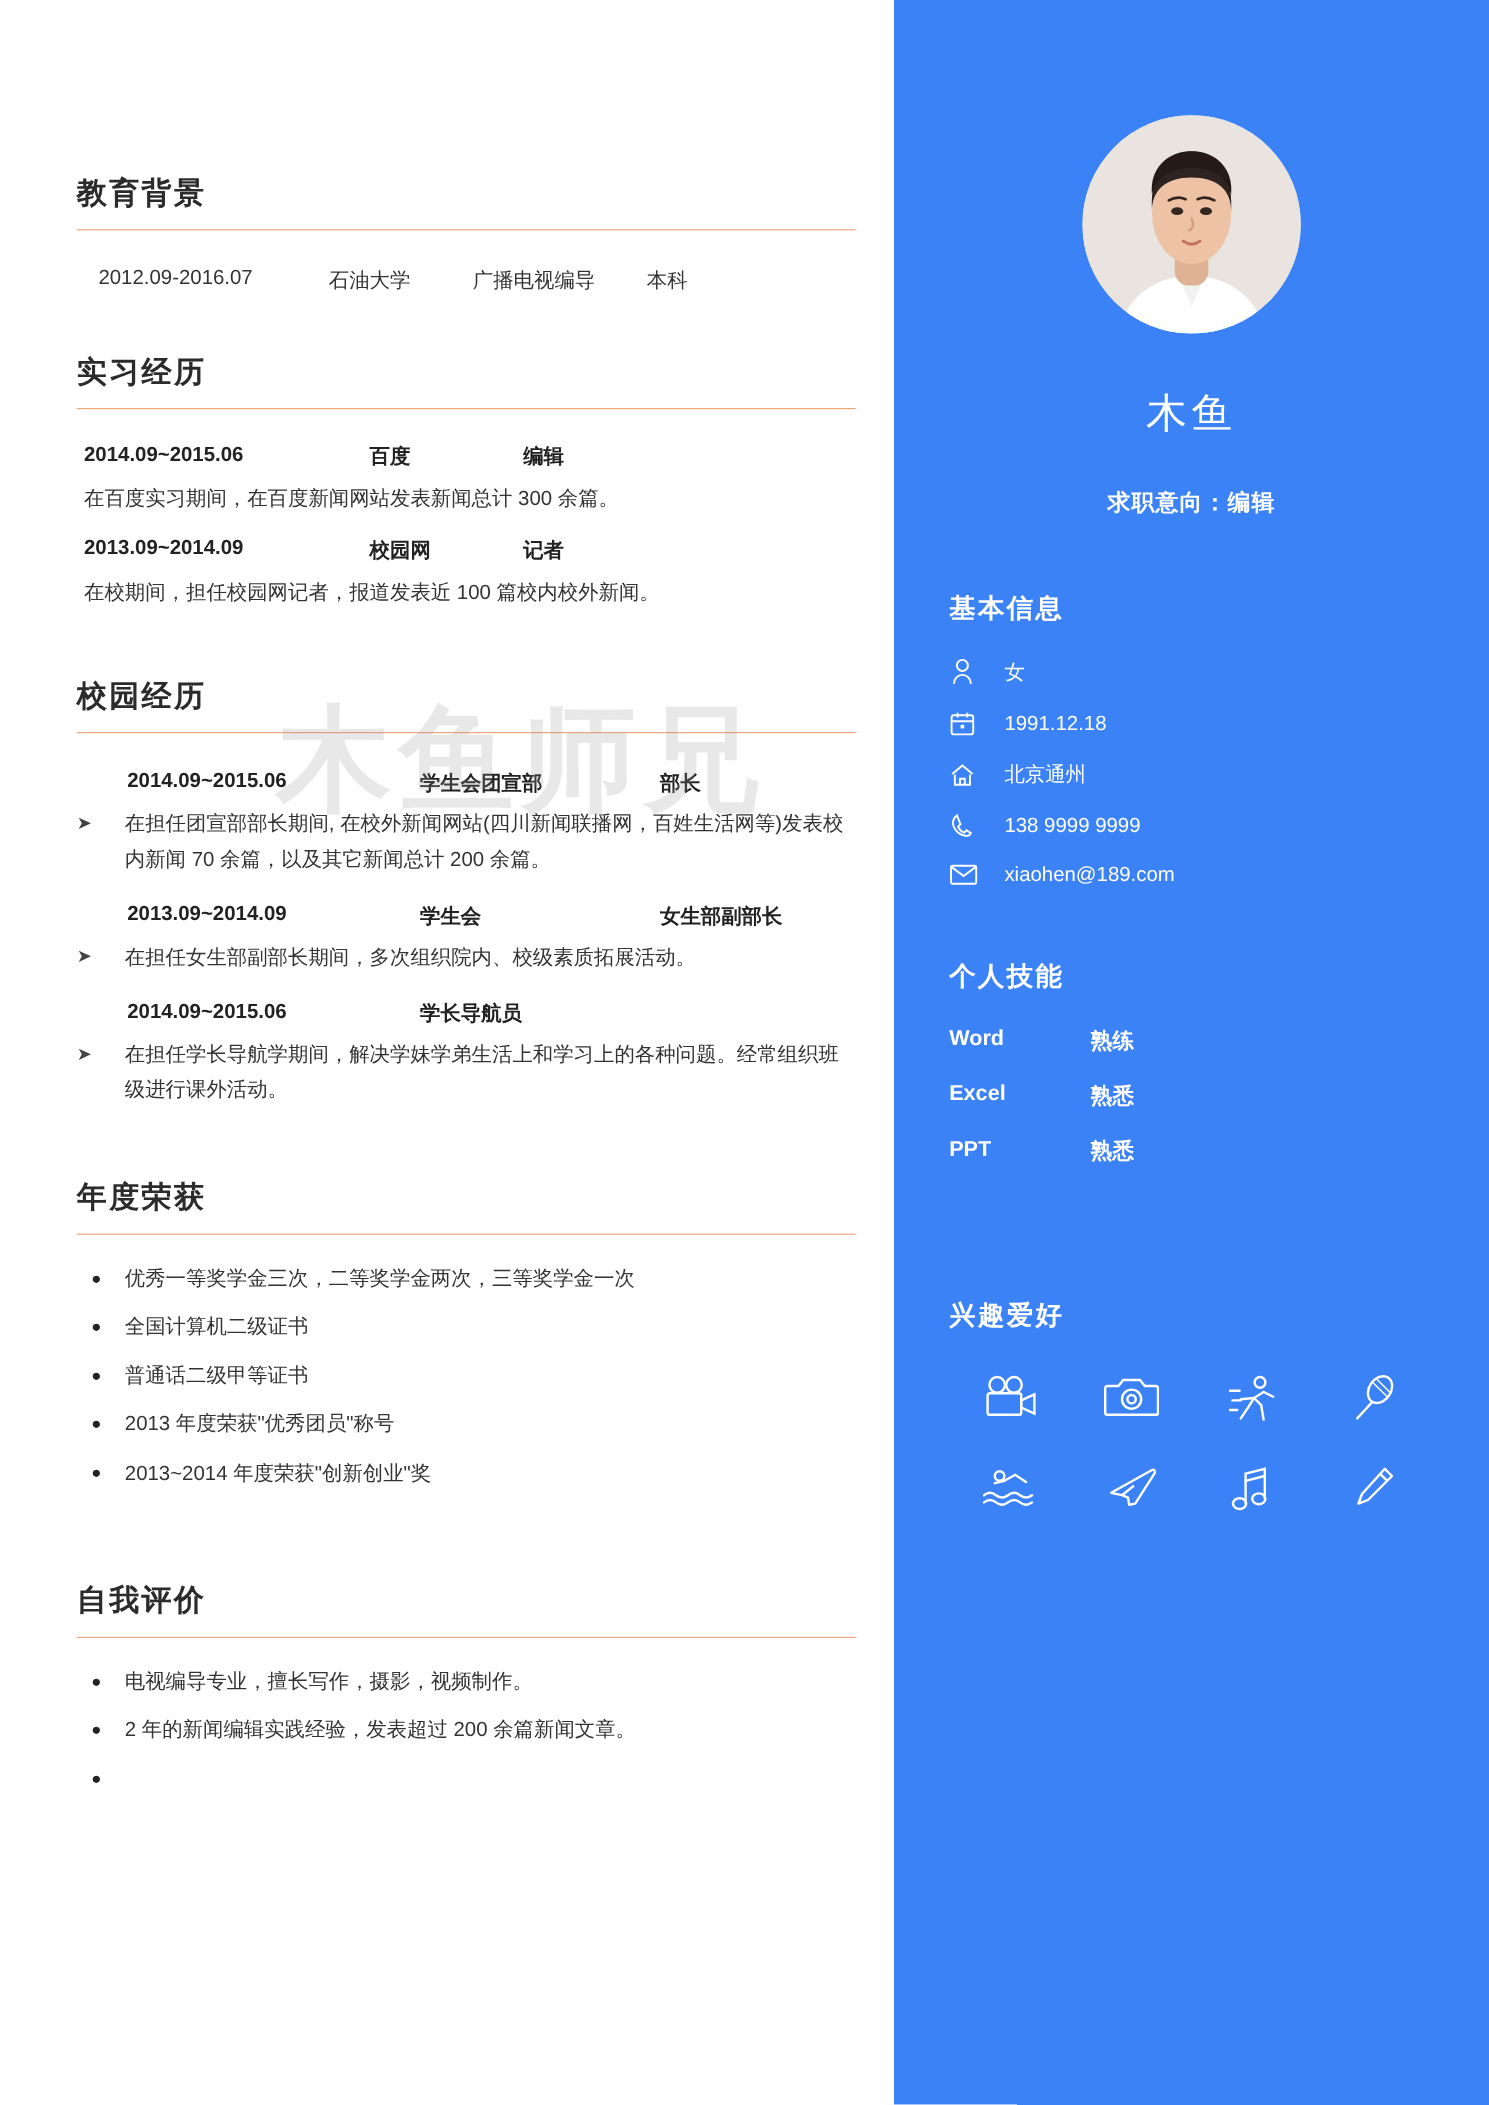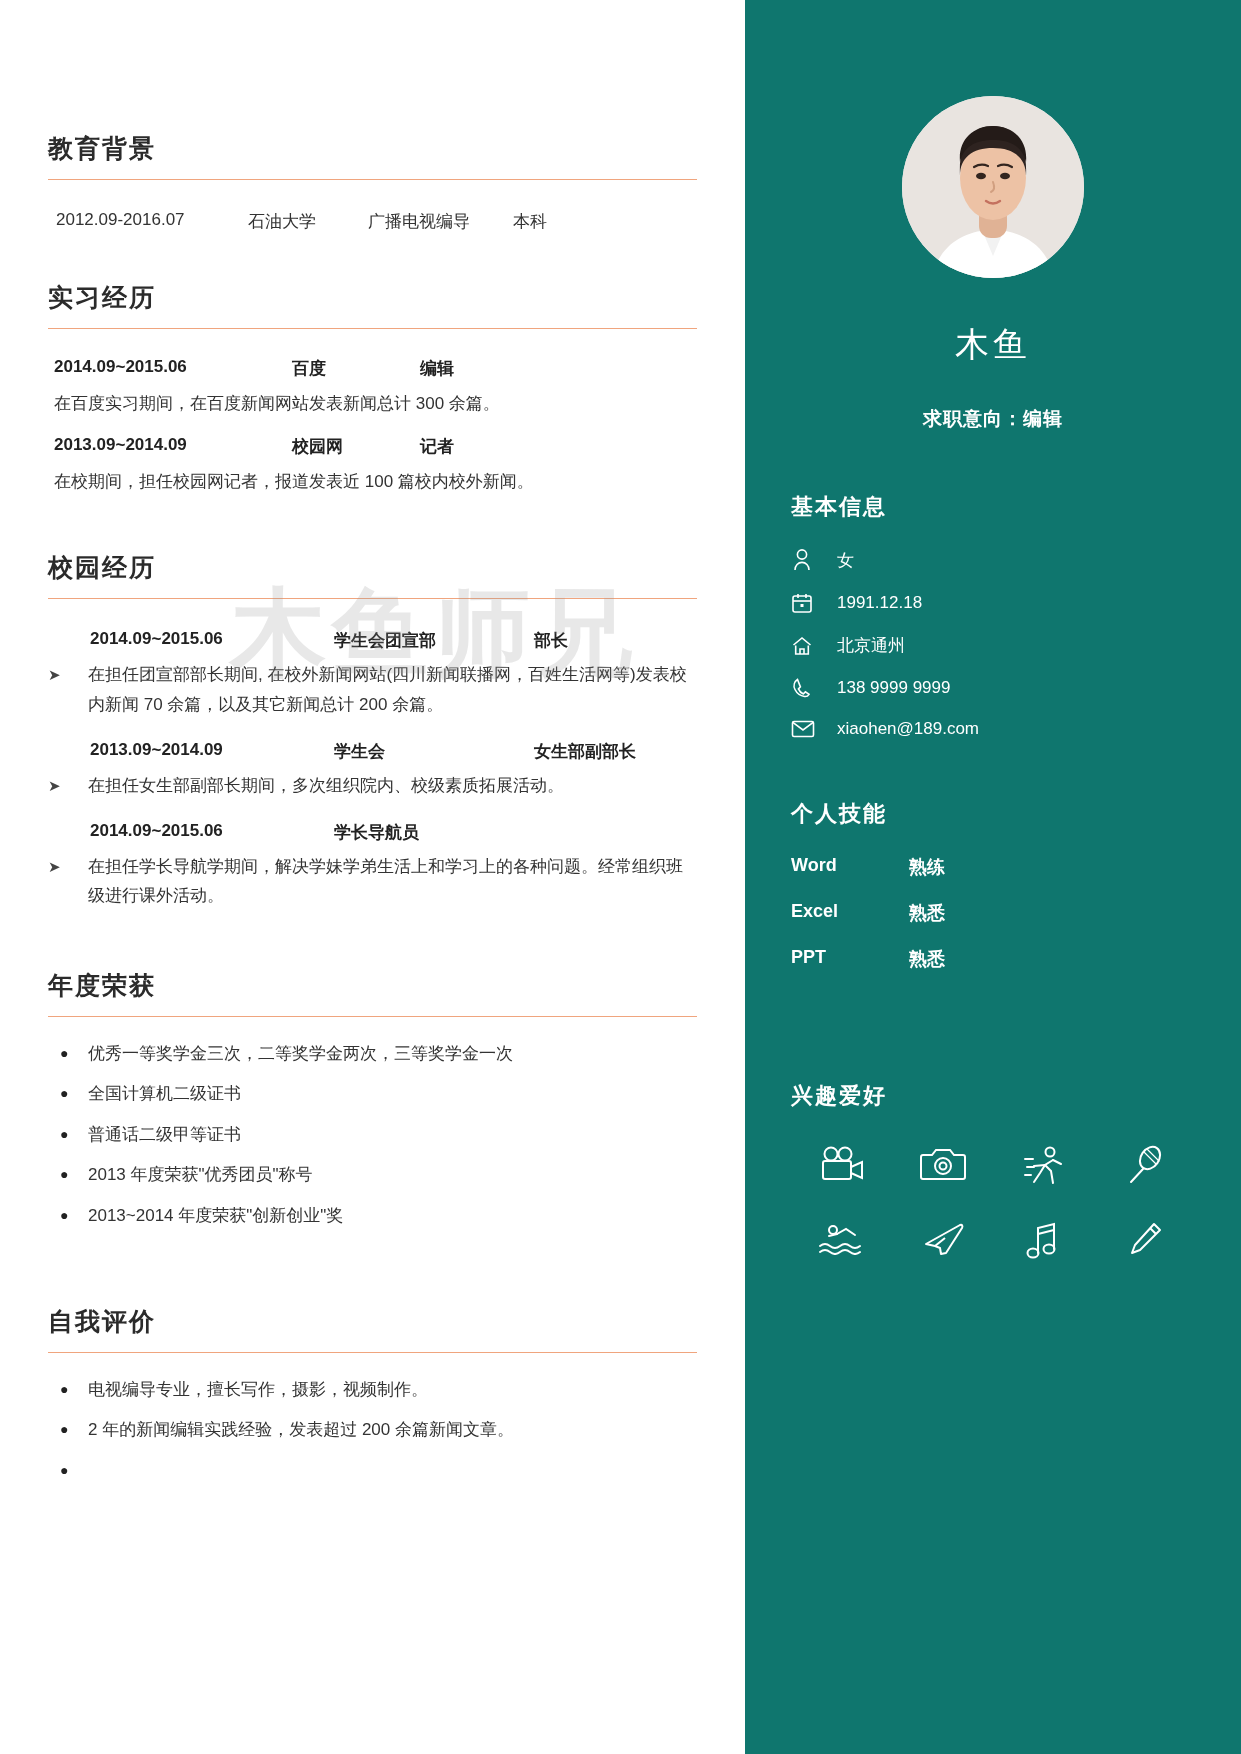--- a/index.html
+++ b/index.html
@@ -19,21 +19,21 @@
     overflow: hidden;
   }
 
   
   .sidebar {
     position: absolute;
     top: 0;
     right: 0;
     width: 496px;
     height: 1754px;
-    background: #0f766e;
+    background: #3b82f6;
     color: #ffffff;
     box-sizing: border-box;
     padding: 0 46px;
   }
   .avatar-wrap {
     margin: 96px auto 0;
     width: 182px;
     height: 182px;
     border-radius: 50%;
     overflow: hidden;
@@ -98,44 +98,45 @@
     column-gap: 0;
     margin-top: 34px;
     justify-items: center;
   }
   .hobby-icon svg { display: block; }
 
   
   .main {
     position: absolute;
     top: 0;
-    left: 0;
+    left: 16px;
     width: 745px;
     height: 1498px;
     box-sizing: border-box;
-    padding: 0 48px;
+    padding: 12px 48px;
   }
   .sec {
     margin-top: 0;
   }
   .sec-title {
     font-size: 25px;
     font-weight: bold;
     color: #2b2b2b;
     letter-spacing: 2px;
     padding-bottom: 14px;
     border-bottom: 1px solid #f0a57e;
   }
   .sec-body { padding-top: 10px; }
 
   .edu-line {
     display: flex;
     font-size: 17px;
     color: #333;
     padding: 20px 8px 0 8px;
+    margin-left: 10px;
   }
   .edu-line span:nth-child(1) { width: 192px; }
   .edu-line span:nth-child(2) { width: 120px; }
   .edu-line span:nth-child(3) { width: 145px; }
 
   .job-head {
     display: flex;
     font-size: 17px;
     font-weight: bold;
     color: #222;

